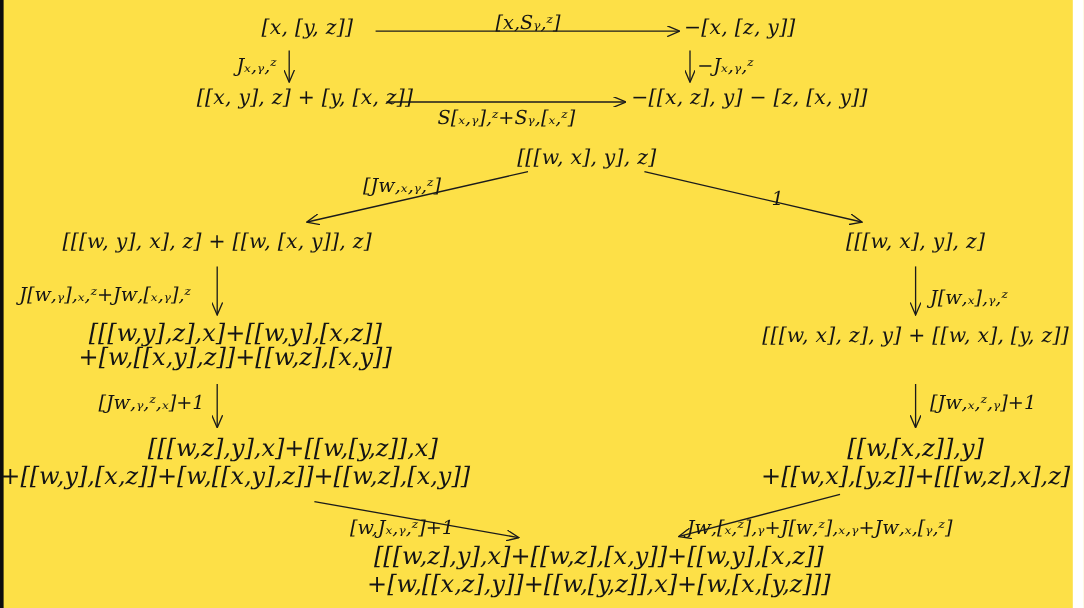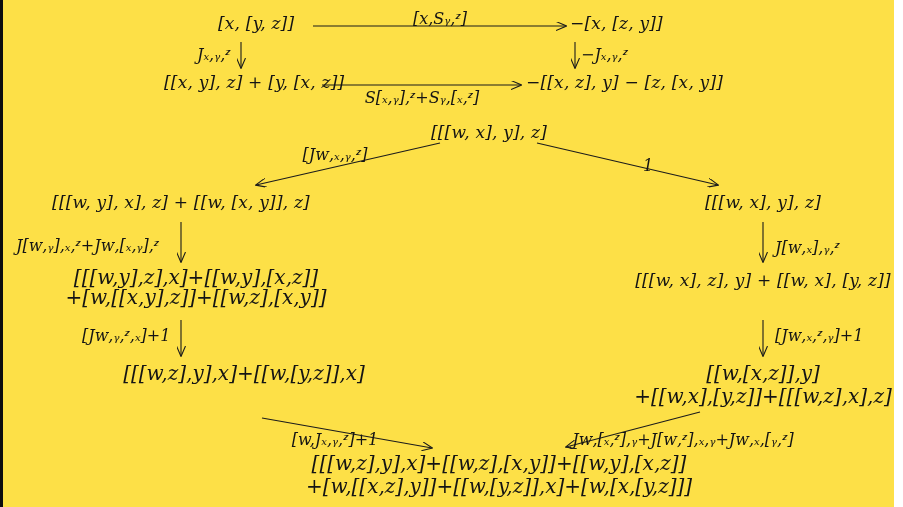--- a/index.html
+++ b/index.html
@@ -113,20 +113,21 @@
   <div class="node big ctr" style="left:181px; top:192px;">[[[w, y], x], z] + [[w, [x, y]], z]</div>
 
   <div class="lbl" style="left:16px; top:236px;">J[ᴡ,ᵧ],ₓ,ᶻ+Jᴡ,[ₓ,ᵧ],ᶻ</div>
 
   <div class="node small ctr" style="left:196px; top:266px;">[[[w,y],z],x]+[[w,y],[x,z]]</div>
   <div class="node small ctr" style="left:196px; top:286px;">+[w,[[x,y],z]]+[[w,z],[x,y]]</div>
 
   <div class="lbl" style="left:82px; top:326px;">[Jᴡ,ᵧ,ᶻ,ₓ]+1</div>
 
   <div class="node small ctr" style="left:196px; top:362px;margin-left:48px;">[[[w,z],y],x]+[[w,[y,z]],x]</div>
+  <div class="node small ctr" style="left:196px; top:385px;">+[[w,y],[x,z]]+[w,[[x,y],z]]+[[w,z],[x,y]]</div>
 
   <div class="node big ctr" style="left:763px; top:192px;">[[[w, x], y], z]</div>
 
   <div class="lbl" style="left:775px; top:238px;">J[ᴡ,ₓ],ᵧ,ᶻ</div>
 
   <div class="node big ctr" style="left:763px; top:270px;">[[[w, x], z], y] + [[w, x], [y, z]]</div>
 
   <div class="lbl" style="left:775px; top:326px;">[Jᴡ,ₓ,ᶻ,ᵧ]+1</div>
 
   <div class="node small ctr" style="left:763px; top:362px;">[[w,[x,z]],y]</div>

